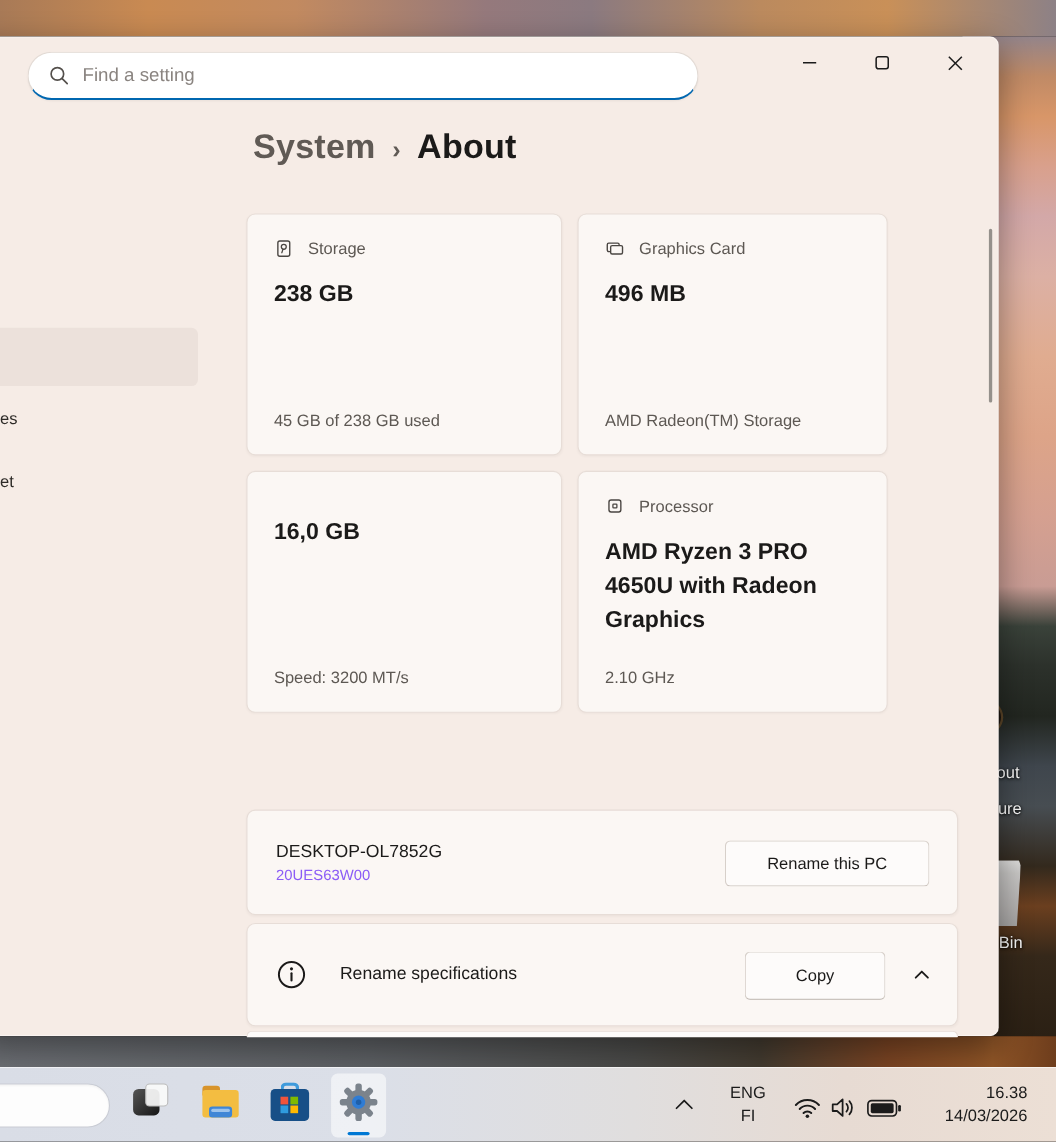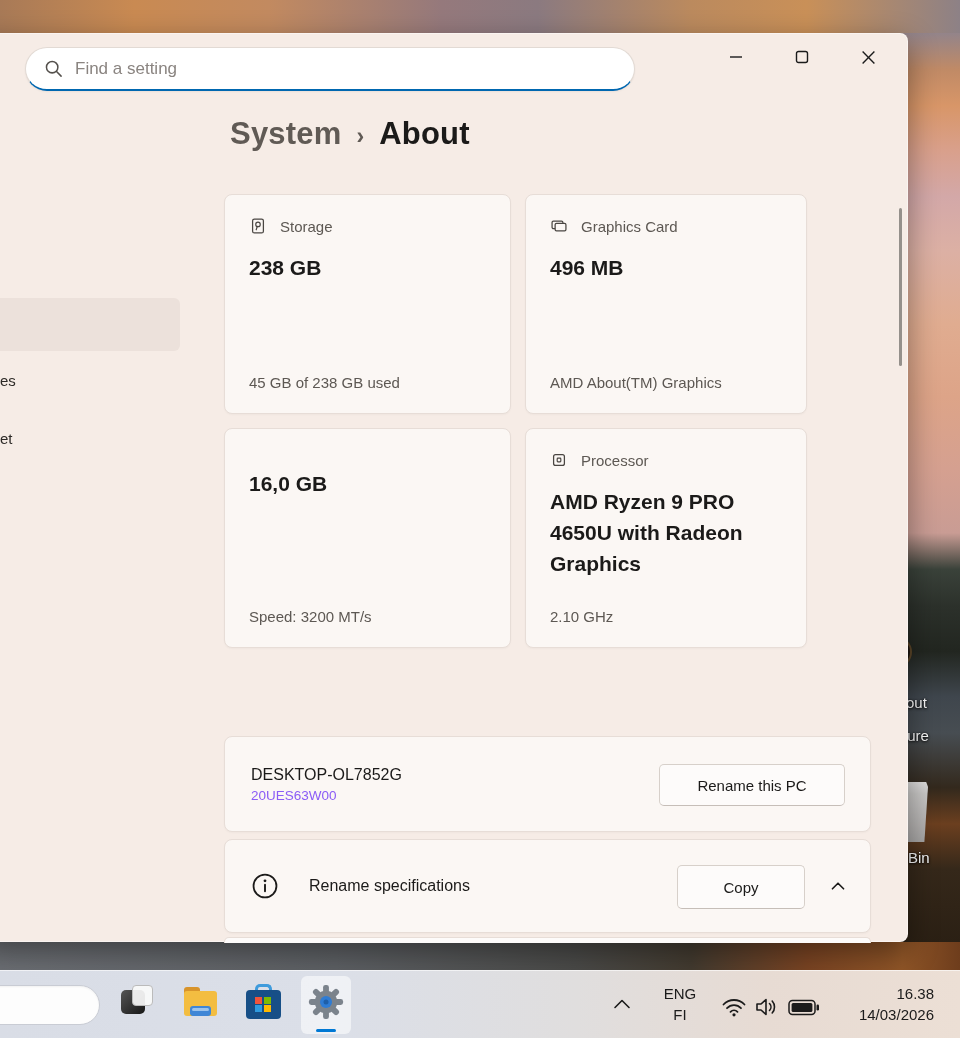--- a/index.html
+++ b/index.html
@@ -215,37 +215,37 @@
 
     <div class="spec-card">
       <div class="spec-head">
         <svg width="18" height="18" viewBox="0 0 20 20">
           <rect x="2.3" y="4.5" width="12" height="8.5" rx="1.5" fill="none" stroke="#4a4642" stroke-width="1.4"></rect>
           <rect x="5.7" y="7" width="12" height="8.5" rx="1.5" fill="#fbf7f4" stroke="#4a4642" stroke-width="1.4"></rect>
         </svg>
         <span class="spec-label">Graphics Card</span>
       </div>
       <div class="spec-value">496 MB</div>
-      <div class="spec-detail">AMD About(TM) Graphics</div>
+      <div class="spec-detail">AMD Radeon(TM) Storage</div>
     </div>
 
     <div class="spec-card">
       <div class="spec-value">16,0 GB</div>
       <div class="spec-detail">Speed: 3200 MT/s</div>
     </div>
 
     <div class="spec-card">
       <div class="spec-head">
         <svg width="18" height="18" viewBox="0 0 20 20">
           <rect x="4" y="4" width="12" height="12" rx="2.2" fill="none" stroke="#4a4642" stroke-width="1.4"></rect>
           <rect x="8" y="8" width="4" height="4" rx="0.8" fill="none" stroke="#4a4642" stroke-width="1.3"></rect>
         </svg>
         <span class="spec-label">Processor</span>
       </div>
-      <div class="spec-value">AMD Ryzen 9 PRO 4650U with Radeon Graphics</div>
+      <div class="spec-value">AMD Ryzen 3 PRO 4650U with Radeon Graphics</div>
       <div class="spec-detail">2.10 GHz</div>
     </div>
   </div>
 
   <div class="row-card device-card">
     <div>
       <div class="devname">DESKTOP-OL7852G</div>
       <div class="devmodel">20UES63W00</div>
     </div>
     <button class="btn rename-btn">Rename this PC</button>

